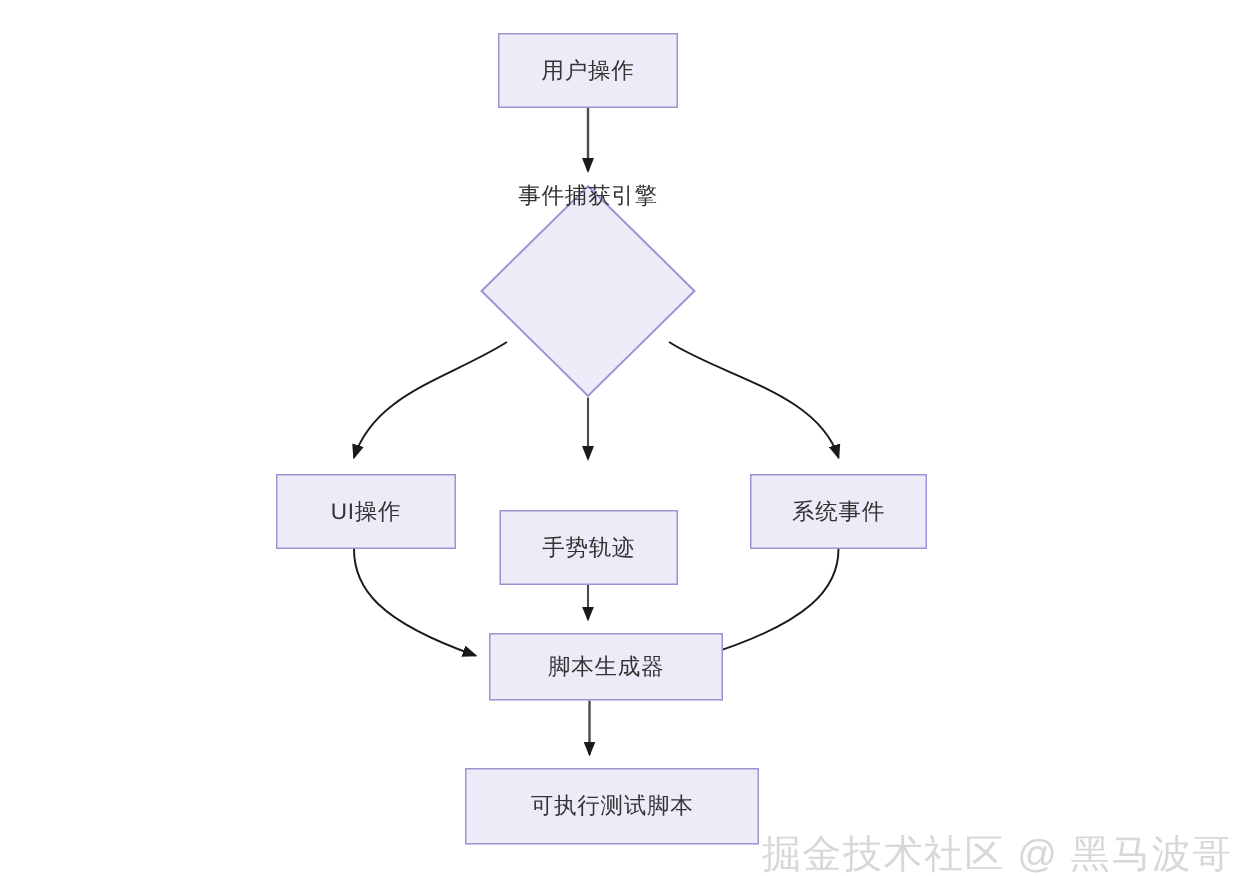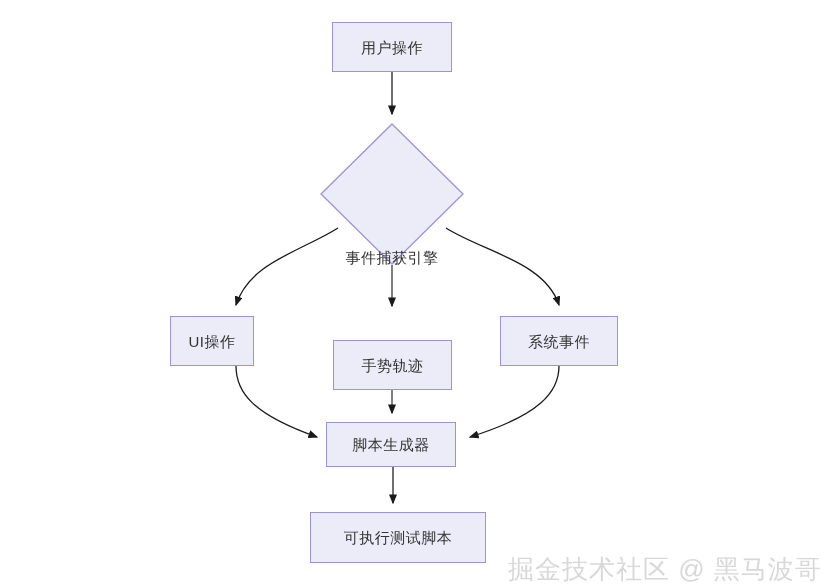--- a/index.html
+++ b/index.html
@@ -39,21 +39,21 @@
     justify-content: center;
     color: #333333;
     font-size: 15px;
     letter-spacing: 0.5px;
     white-space: nowrap;
     line-height: 1;
   }
   .node-diamond-wrap {
     position: absolute;
     display: flex;
-    align-items: flex-end;
+    align-items: flex-start;
     justify-content: center;
   }
   .node-diamond-wrap .diamond-shape {
     position: absolute;
     left: 0;
     top: 0;
     width: 100%;
     height: 100%;
   }
   .node-diamond-wrap .diamond-label {
@@ -108,35 +108,35 @@
     <span>用户操作</span>
   </div>
 
   <div class="node-diamond-wrap" style="left:320px; top:123px; width:144px; height:142px;">
     <svg class="diamond-shape" viewBox="0 0 144 142" preserveAspectRatio="none">
       <polygon points="72,1 143,71 72,141 1,71" fill="#ececf8" stroke="#9f92d4" stroke-width="1.3"></polygon>
     </svg>
     <span class="diamond-label">事件捕获引擎</span>
   </div>
 
-  <div class="node-box" style="left:170px; top:316px; width:84px; height:50px;">
+  <div class="node-box" style="left:184px; top:316px; width:120px; height:50px;">
     <span>UI操作</span>
   </div>
 
   <div class="node-box" style="left:333px; top:316px; width:119px; height:50px;margin-top:24px;">
     <span>手势轨迹</span>
   </div>
 
   <div class="node-box" style="left:500px; top:316px; width:118px; height:50px;">
     <span>系统事件</span>
   </div>
 
-  <div class="node-box" style="left:326px; top:422px; width:130px; height:45px;">
+  <div class="node-box" style="left:326px; top:422px; width:156px; height:45px;">
     <span>脚本生成器</span>
   </div>
 
-  <div class="node-box" style="left:310px; top:512px; width:176px; height:51px;">
+  <div class="node-box" style="left:310px; top:512px; width:196px; height:51px;">
     <span>可执行测试脚本</span>
   </div>
 
   <div class="watermark" style="left:508px; top:556px;">掘金技术社区 @ 黑马波哥</div>
 
 </div>
 
 </body></html>

